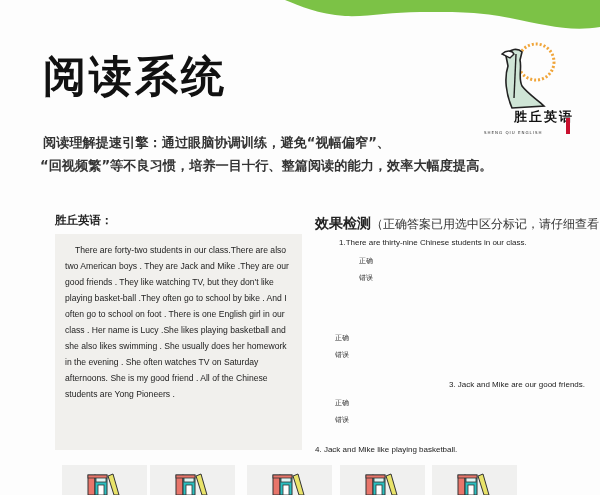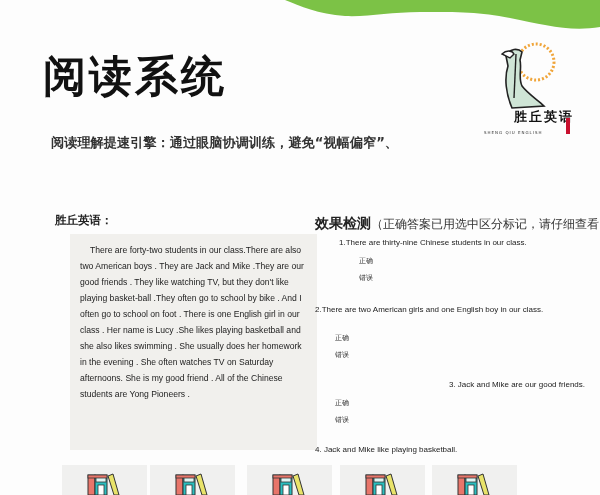--- a/index.html
+++ b/index.html
@@ -9,26 +9,26 @@
   .wave { position: absolute; left: 0; top: 0; width: 600px; height: 40px; }
 
   .title { position: absolute; left: 43px; top: 55px; font-size: 43px; font-weight: bold; letter-spacing: 3px; color: #111; line-height: 1; }
 
   .logo { position: absolute; left: 470px; top: 38px; width: 110px; height: 100px; }
   .logo-figure { position: absolute; left: 22px; top: 0; width: 70px; height: 72px; }
   .logo-text { position: absolute; left: 4px; top: 70px; font-family: "DejaVu Serif", serif; font-size: 13px; font-weight: bold; color: #111; letter-spacing: 2px; white-space: nowrap; margin-left: 40px; }
   .logo-sub { position: absolute; left: 14px; top: 92px; font-size: 4px; color: #333; letter-spacing: 1px; white-space: nowrap; }
   .logo-seal { position: absolute; left: 96px; top: 80px; width: 4px; height: 16px; background: #c8102e; }
 
-  .intro { position: absolute; left: 43px; top: 131px; width: 520px; font-size: 13.2px; line-height: 23px; color: #333; font-weight: bold; margin-left: 8px; }
+  .intro { position: absolute; left: 43px; top: 131px; width: 520px; font-size: 13.2px; line-height: 23px; color: #333; font-weight: bold; }
   .intro p { white-space: nowrap; }
   .intro p.indent { margin-left: -3px; }
 
   .passage-label { position: absolute; left: 55px; top: 213px; font-size: 11.5px; font-weight: bold; color: #222; }
-  .passage { position: absolute; left: 70px; top: 234px; width: 247px; height: 216px; background: #f1f0ed; padding: 8px 10px 0 10px; }
+  .passage { position: absolute; left: 55px; top: 234px; width: 247px; height: 216px; background: #f1f0ed; padding: 8px 10px 0 10px; }
   .passage p { font-size: 8.6px; line-height: 16px; color: #222; text-indent: 10px; font-family: "Liberation Sans", sans-serif; }
 
   .quiz-header { position: absolute; left: 315px; top: 213px; white-space: nowrap; }
   .quiz-header .h { font-size: 14px; font-weight: bold; color: #222; }
   .quiz-header .note { font-size: 12px; color: #333; }
 
   .quiz { position: absolute; left: 315px; top: 237px; width: 270px; font-family: "Liberation Sans", sans-serif; }
   .q { position: absolute; left: 0; width: 270px; }
   .q-text { font-size: 8px; line-height: 11px; color: #222; }
   .opt { position: absolute; left: 20px; font-size: 7px; color: #333; cursor: pointer; }
@@ -53,39 +53,39 @@
     <path d="M10,16 C14,12 20,12 22,16 L18,20 Z" fill="#fff" stroke="#222" stroke-width="1.4"></path>
     <path d="M24,16 L22,60" stroke="#222" stroke-width="1.4" fill="none"></path>
   </svg>
   <div class="logo-text">胜丘英语</div>
   <div class="logo-sub">SHENG QIU ENGLISH</div>
   <div class="logo-seal"></div>
 </div>
 
 <div class="intro">
   <p>阅读理解提速引擎：通过眼脑协调训练，避免“视幅偏窄”、</p>
+  <p class="indent">“回视频繁”等不良习惯，培养一目十行、整篇阅读的能力，效率大幅度提高。</p>
 </div>
 
 <div class="passage-label">胜丘英语：</div>
 <div class="passage">
   <p>There are forty-two students in our class.There are also two American boys . They are Jack and Mike .They are our good friends . They like watching TV, but they don't like playing basket-ball .They often go to school by bike . And I often go to school on foot . There is one English girl in our class . Her name is Lucy .She likes playing basketball and she also likes swimming . She usually does her homework in the evening . She often watches TV on Saturday afternoons. She is my good friend . All of the Chinese students are Yong Pioneers .</p>
 </div>
 
 <div class="quiz-header">
   <span class="h">效果检测</span><span class="note">（正确答案已用选中区分标记，请仔细查看）：</span>
 </div>
 
 <div class="quiz">
   <div class="q" style="top:0px;margin-left:24px;">
     <div class="q-text">1.There are thirty-nine Chinese students in our class.</div>
     <div class="opt" style="top:19px;">正确</div>
     <div class="opt" style="top:36px;">错误</div>
   </div>
   <div class="q" style="top:67px;">
-    <div class="q-text" style="width:230px;">2.There are two American girls and one English boy in our class.</div>
     <div class="opt" style="top:29px;">正确</div>
     <div class="opt" style="top:46px;">错误</div>
   </div>
   <div class="q" style="top:142px;text-align:right;">
     <div class="q-text">3. Jack and Mike are our good friends.</div>
     <div class="opt" style="top:19px;">正确</div>
     <div class="opt" style="top:36px;">错误</div>
   </div>
   <div class="q" style="top:207px;">
     <div class="q-text">4. Jack and Mike like playing basketball.</div>

